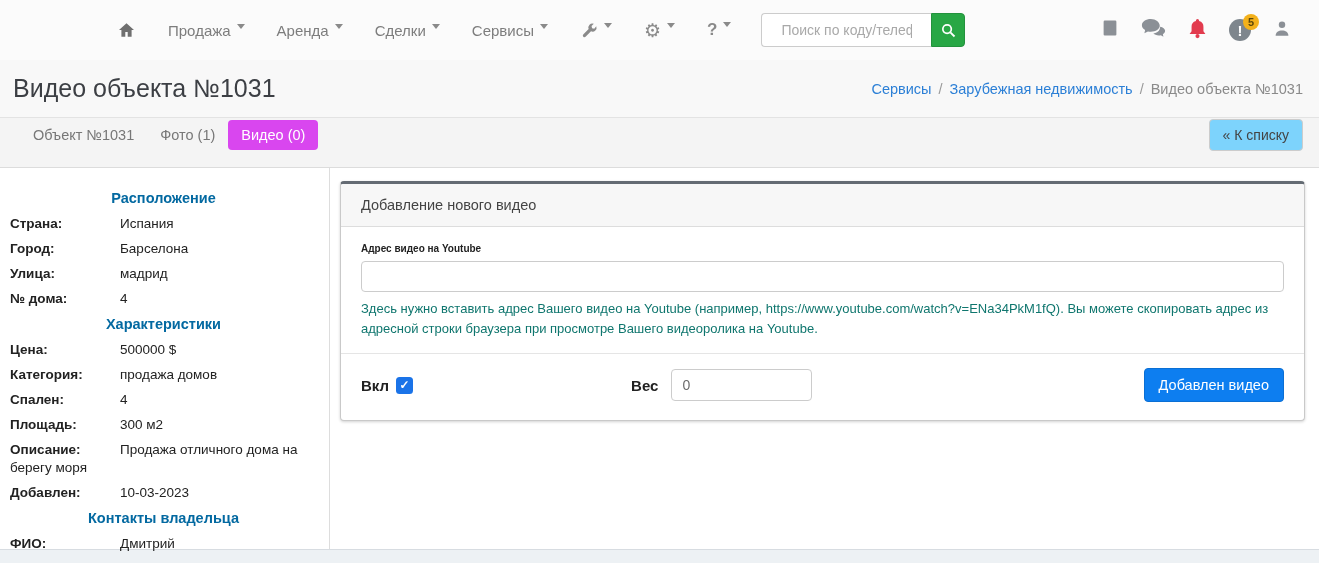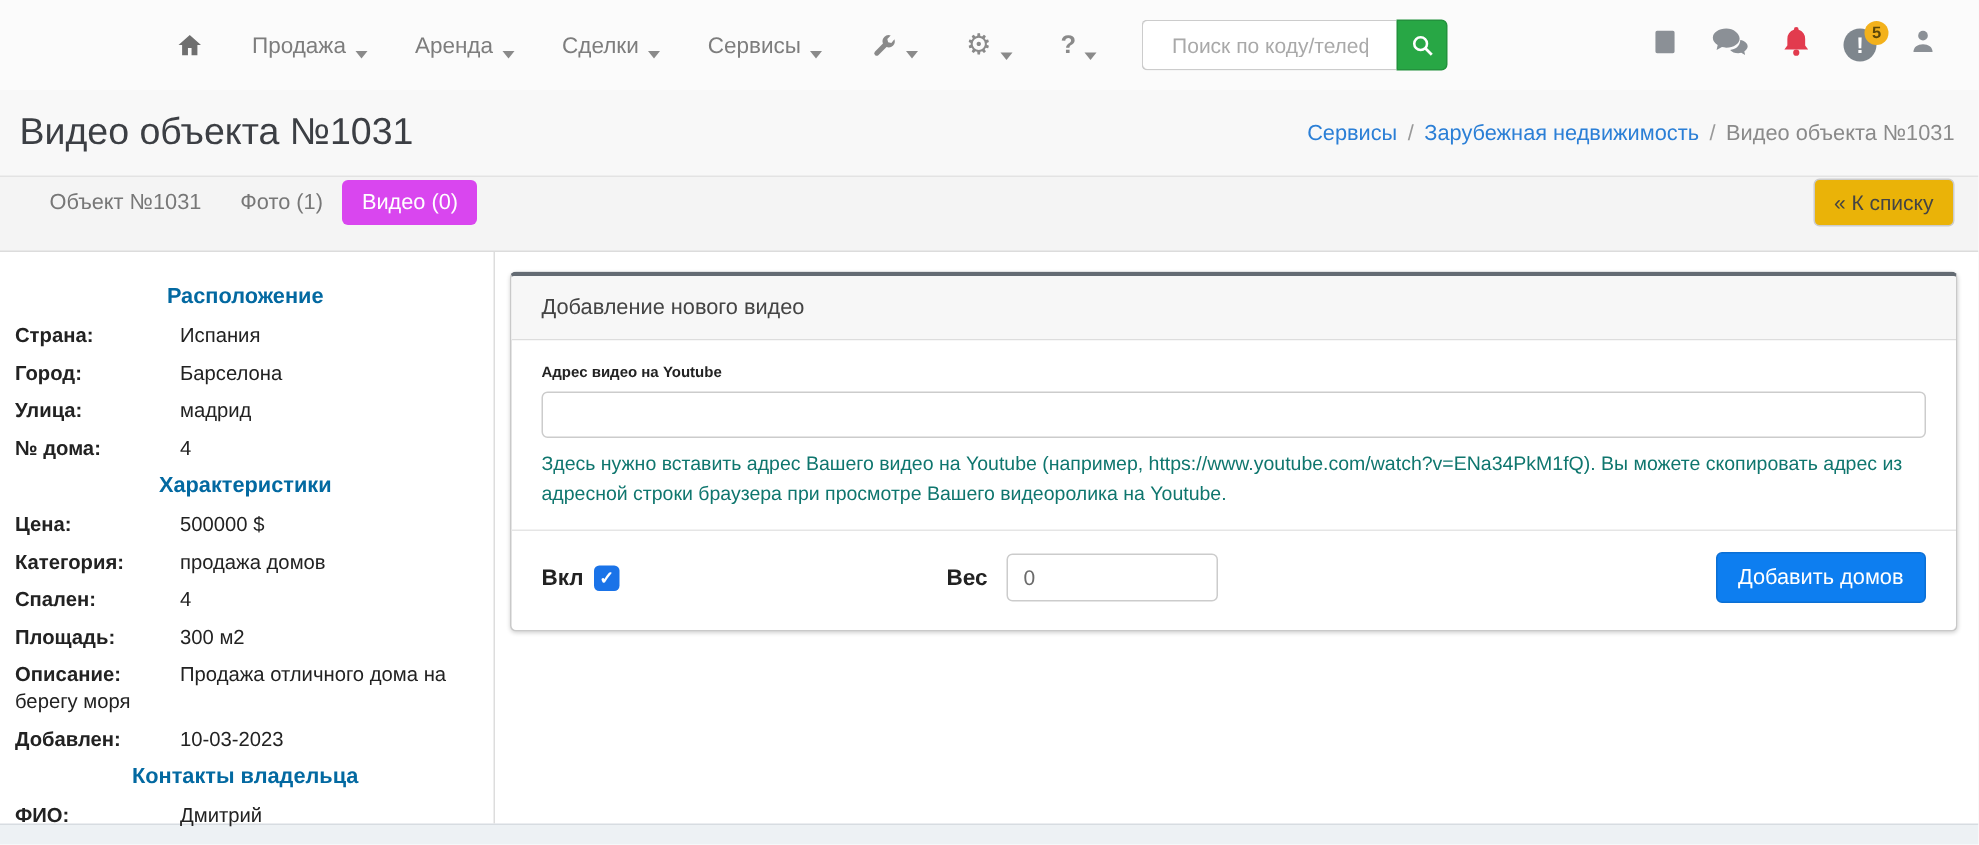--- a/index.html
+++ b/index.html
@@ -12,21 +12,21 @@
   }
   .page { width:1319px; height:550px; background:#fff; border-bottom:1px solid #d7dce1; }
 
   
   .navbar {
     height:60px; background:#fbfbfb;
     display:flex; align-items:center; padding:0 28px 0 105px;
   }
   .nav-left { display:flex; align-items:center; gap:8px; }
   .nav-item {
-    display:flex; align-items:flex-end; gap:6px;
+    display:flex; align-items:flex-start; gap:6px;
     color:#7d7d7d; font-size:15px; padding:8px 12px; cursor:pointer; white-space:nowrap;
   }
   .caret {
     width:0; height:0; border-left:4px solid transparent; border-right:4px solid transparent;
     border-top:5px solid #8a8a8a; display:inline-block; margin-top:2px;
   }
   .icon { display:inline-flex; align-items:center; justify-content:center; }
   .icon svg { display:block; }
   .home-icon svg { fill:#6f6f6f; }
   .gear-glyph { font-size:19px; color:#8a8a8a; line-height:1; }
@@ -71,21 +71,21 @@
   
   .tab-row {
     height:50px; background:#f4f4f4; border-bottom:1px solid #dcdcdc;
     display:flex; align-items:center; padding:0 16px 16px 20px;
   }
   .tab { font-size:14.5px; color:#777; padding:7px 13px; cursor:pointer; white-space:nowrap; }
   .tab.active {
     background:#d946ef; color:#fff; border-radius:4px;
   }
   .back-btn {
-    margin-left:auto; background:#eab308; border:1px solid #ccc; border-radius:4px;
+    margin-left:auto; background:#7dd3fc; border:1px solid #ccc; border-radius:4px;
     padding:7px 13px; font-size:14px; color:#444; cursor:pointer;
     font-family:"Liberation Sans", sans-serif;
   }
 
   
   .content { display:flex; height:381px; }
   .sidebar {
     width:330px; border-right:1px solid #ddd; padding:14px 12px 0 10px; flex-shrink:0;
   }
   .section-title { text-align:center; font-weight:bold; font-size:14.5px; margin:8px 0 9px; color:#0369a1; }
@@ -274,18 +274,18 @@
           <div class="onoff-group">
             <span class="bold-label">Вкл</span>
             <span class="checkbox">
               <span>✓</span>
             </span>
           </div>
           <div class="weight-group">
             <span class="bold-label">Вес</span>
             <input class="weight-input" type="text" value="0" style="">
           </div>
-          <button class="submit-btn">Добавить домов</button>
+          <button class="submit-btn">Добавлен видео</button>
         </div>
       </div>
     </div>
   </div>
 </div>
 
 </body></html>

